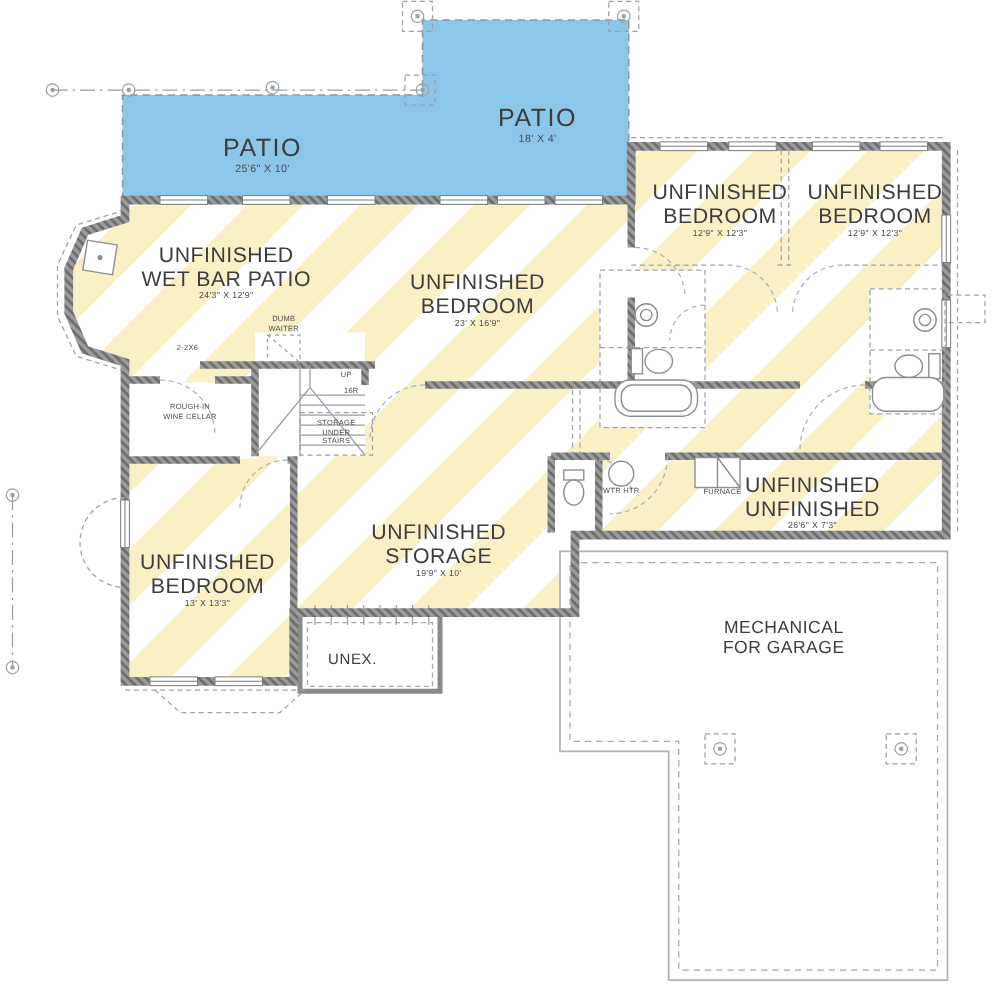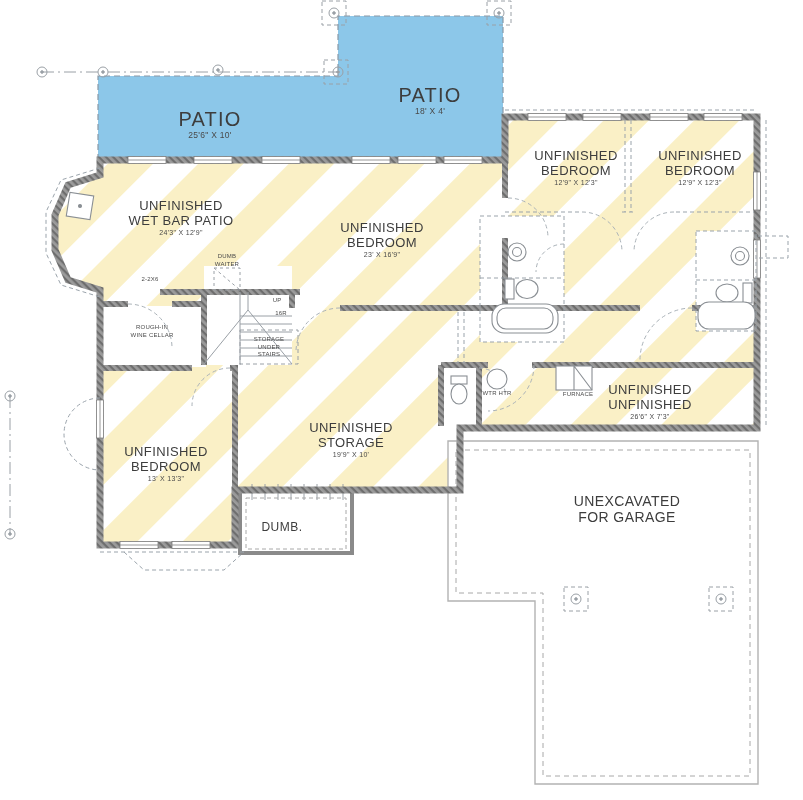--- a/index.html
+++ b/index.html
@@ -1,21 +1,21 @@
 <!DOCTYPE html>
 <html><head>
 <meta charset="utf-8">
 <style>
   html,body{margin:0;padding:0;background:#fff;}
   .plan{position:relative;width:803px;height:800px;background:#fff;overflow:hidden;
         font-family:"Liberation Sans",sans-serif;}
   .plan svg{position:absolute;left:0;top:0;}
   .lbl{position:absolute;transform:translate(-50%,-50%);text-align:center;
        color:#3d3d3d;line-height:1.12;white-space:nowrap;}
-  .lbl .nm{font-size:13px;letter-spacing:.4px;}
+  .lbl .nm{font-size:17px;letter-spacing:.4px;}
   .lbl .dm{font-size:7px;letter-spacing:.3px;margin-top:1px;color:#4a4a4a;}
   .lbl.patio .nm{font-size:20px;letter-spacing:1.2px;}
   .lbl.patio .dm{font-size:8.5px;}
   .lbl.unexc .nm{font-size:14px;}
   .lbl.unex .nm{font-size:12px;letter-spacing:.5px;}
   .ann{position:absolute;transform:translate(-50%,-50%);text-align:center;
        color:#4a4a4a;font-size:6px;line-height:1.25;letter-spacing:.2px;white-space:nowrap;}
 </style>
 </head>
 <body>
@@ -229,25 +229,25 @@
   <div class="nm">UNFINISHED</div>
   <div class="nm">STORAGE</div>
   <div class="dm">19'9" X 10'</div>
 </div>
 <div class="lbl" style="left:650px;top:402px">
   <div class="nm">UNFINISHED</div>
   <div class="nm">UNFINISHED</div>
   <div class="dm">26'6" X 7'3"</div>
 </div>
 <div class="lbl unexc" style="left:627px;top:510px">
-  <div class="nm">UNEXCAVATED</div>
+  <div class="nm">MECHANICAL</div>
   <div class="nm">FOR GARAGE</div>
 </div>
 <div class="lbl unex" style="left:282px;top:528px">
-  <div class="nm">DUMB.</div>
+  <div class="nm">UNEX.</div>
 </div>
 
 <div class="ann" style="left:227px;top:260px">
   <div>DUMB</div>
   <div>WAITER</div>
 </div>
 <div class="ann" style="left:150px;top:280px">
   <div>2-2X6</div>
 </div>
 <div class="ann" style="left:152px;top:331px">

